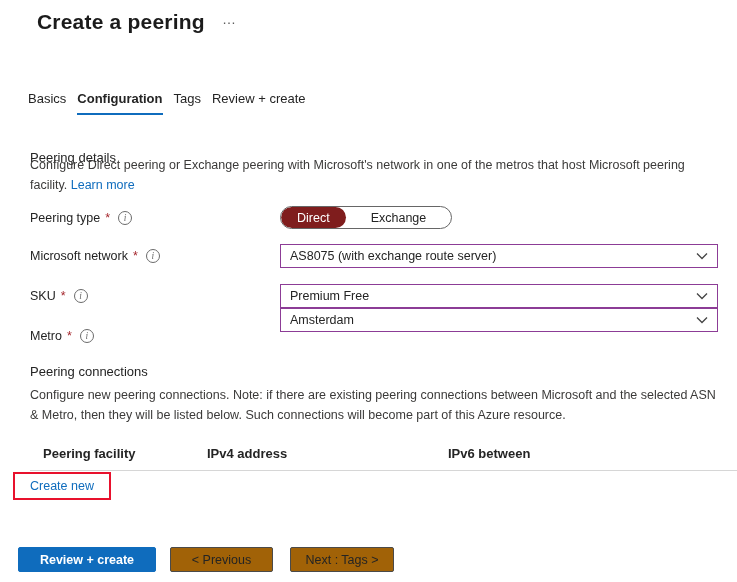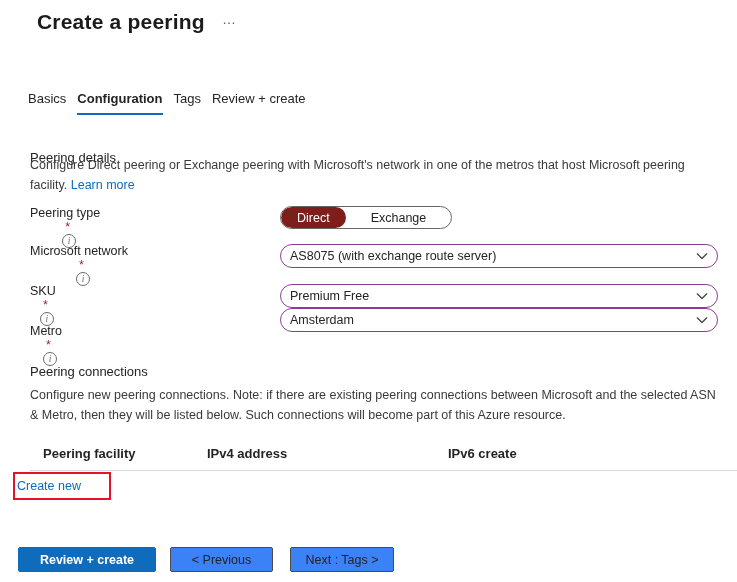--- a/index.html
+++ b/index.html
@@ -46,21 +46,21 @@
   .para {
     left: 30px; width: 692px;
     font-size: 12.5px; line-height: 1.6; color: #3b3a39;
   }
   .link { color: #0f6cbd; text-decoration: none; cursor: pointer; }
 
   
   .field-label {
     left: 30px;
     font-size: 12.5px; color: #242424;
-    display: flex; align-items: center; height: 24px; flex-direction: column;
+    display: flex; align-items: center; height: 24px;
   }
   .req { color: #a4262c; margin-left: 5px; }
   .info-icon {
     margin-left: 8px;
     width: 14px; height: 14px; border-radius: 50%;
     border: 1px solid #6b6b6b; color: #6b6b6b;
     font-size: 9.5px; line-height: 12px; text-align: center;
     display: inline-block; cursor: pointer;
     font-family: "Liberation Serif", serif; font-style: italic;
   }
@@ -77,21 +77,21 @@
     font-size: 12.5px; padding: 0 25px; color: #242424;
   }
   .toggle-option.selected {
     background: #7f1d1d; color: #ffffff;
     border-radius: 11px; padding: 0 16px; font-weight: 400;
   }
 
   
   .dropdown {
     left: 280px; width: 438px; height: 24px;
-    border: 1px solid #8c3c96; border-radius: 12px;
+    border: 1px solid #8c3c96; border-radius: 0;
     background: #ffffff;
     display: flex; align-items: center;
     padding: 0 9px; font-size: 12.5px; color: #242424;
     cursor: pointer;
   }
   .dropdown .chev { margin-left: auto; display: flex; align-items: center; }
 
   
   .grid-header { left: 30px; right: 0; top: 446px; height: 18px; }
   .grid-header span {
@@ -99,38 +99,38 @@
     font-size: 13px; font-weight: 700; color: #242424; white-space: nowrap;
   }
   .col1 { left: 13px; }
   .col2 { left: 177px; }
   .col3 { left: 418px; }
   .divider { left: 30px; right: 0; top: 470px; border-top: 1px solid #d6d6d6; }
 
   .create-new-box {
     left: 13px; top: 472px; width: 98px; height: 28px;
     border: 2px solid #e8112d;
-    display: flex; align-items: center; padding-left: 2px;
+    display: flex; align-items: center; padding-left: 15px;
   }
   .create-new-box .link { font-size: 12.5px; }
 
   
   .btn {
     position: absolute; top: 547px; height: 25px;
     display: inline-flex; align-items: center; justify-content: center;
     font-size: 12.5px; border-radius: 2px; cursor: pointer;
     font-family: "Liberation Sans", sans-serif;
   }
   .btn-primary {
     left: 18px; width: 138px;
     background: #0f6cbd; color: #ffffff; border: 1px solid #0f6cbd;
     font-weight: 700;
   }
   .btn-outline {
-    background: #3b82f6; color: #242424; border: 1px solid #4a4a4a;
+    background: #a16207; color: #242424; border: 1px solid #4a4a4a;
   }
   .btn-prev { left: 170px; width: 103px; }
   .btn-next { left: 290px; width: 104px; }
 </style>
 </head>
 <body>
 
 <h1 class="abs page-title">Create a peering</h1>
 <span class="abs more-btn">…</span>
 
@@ -195,21 +195,21 @@
       </svg>
   </span>
 </div>
 
 <div class="abs section-heading" style="top:364px">Peering connections</div>
 <p class="abs para" style="top:385px">Configure new peering connections. Note: if there are existing peering connections between Microsoft and the selected ASN &amp; Metro, then they will be listed below. Such connections will become part of this Azure resource.</p>
 
 <div class="abs grid-header">
   <span class="col1">Peering facility</span>
   <span class="col2">IPv4 address</span>
-  <span class="col3">IPv6 create</span>
+  <span class="col3">IPv6 between</span>
 </div>
 <div class="abs divider"></div>
 
 <div class="abs create-new-box">
   <a class="link">Create new</a>
 </div>
 
 <button class="btn btn-primary">Review + create</button>
 <button class="btn btn-outline btn-prev">&lt; Previous</button>
 <button class="btn btn-outline btn-next">Next : Tags &gt;</button>

